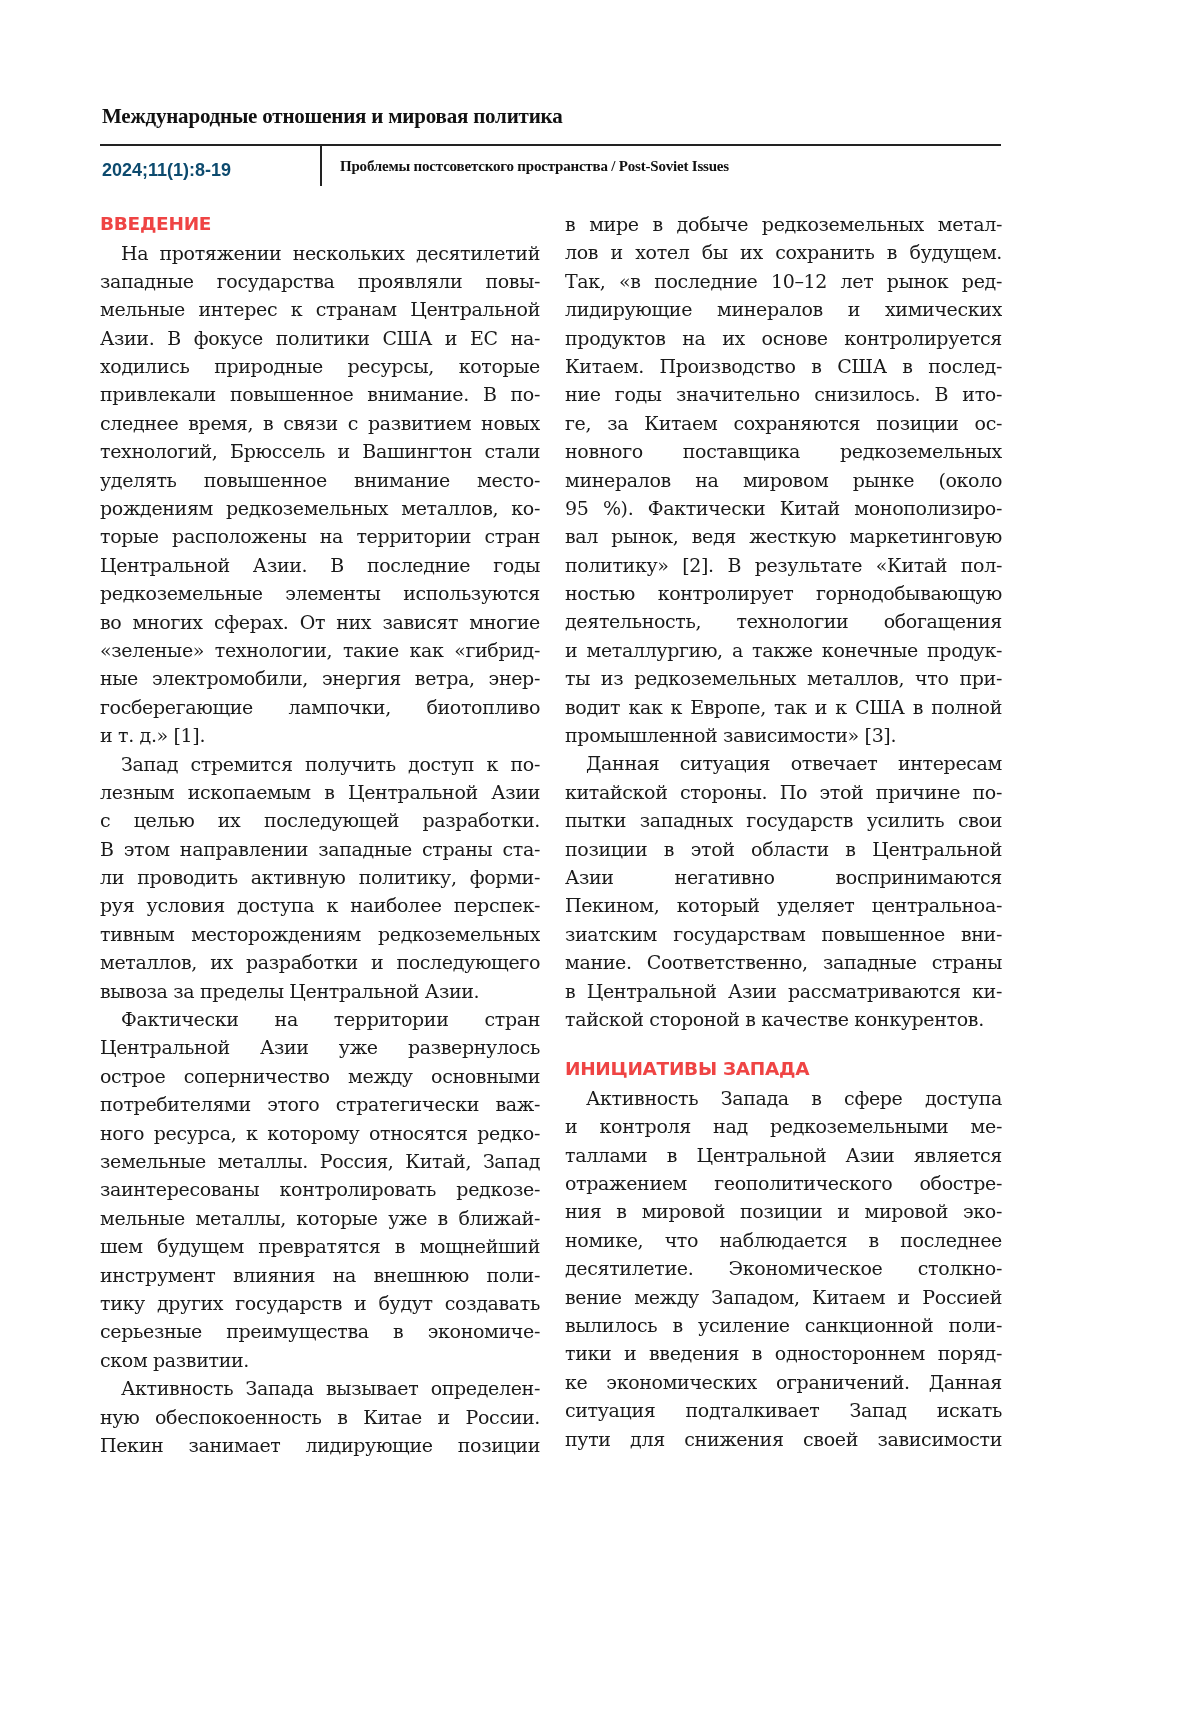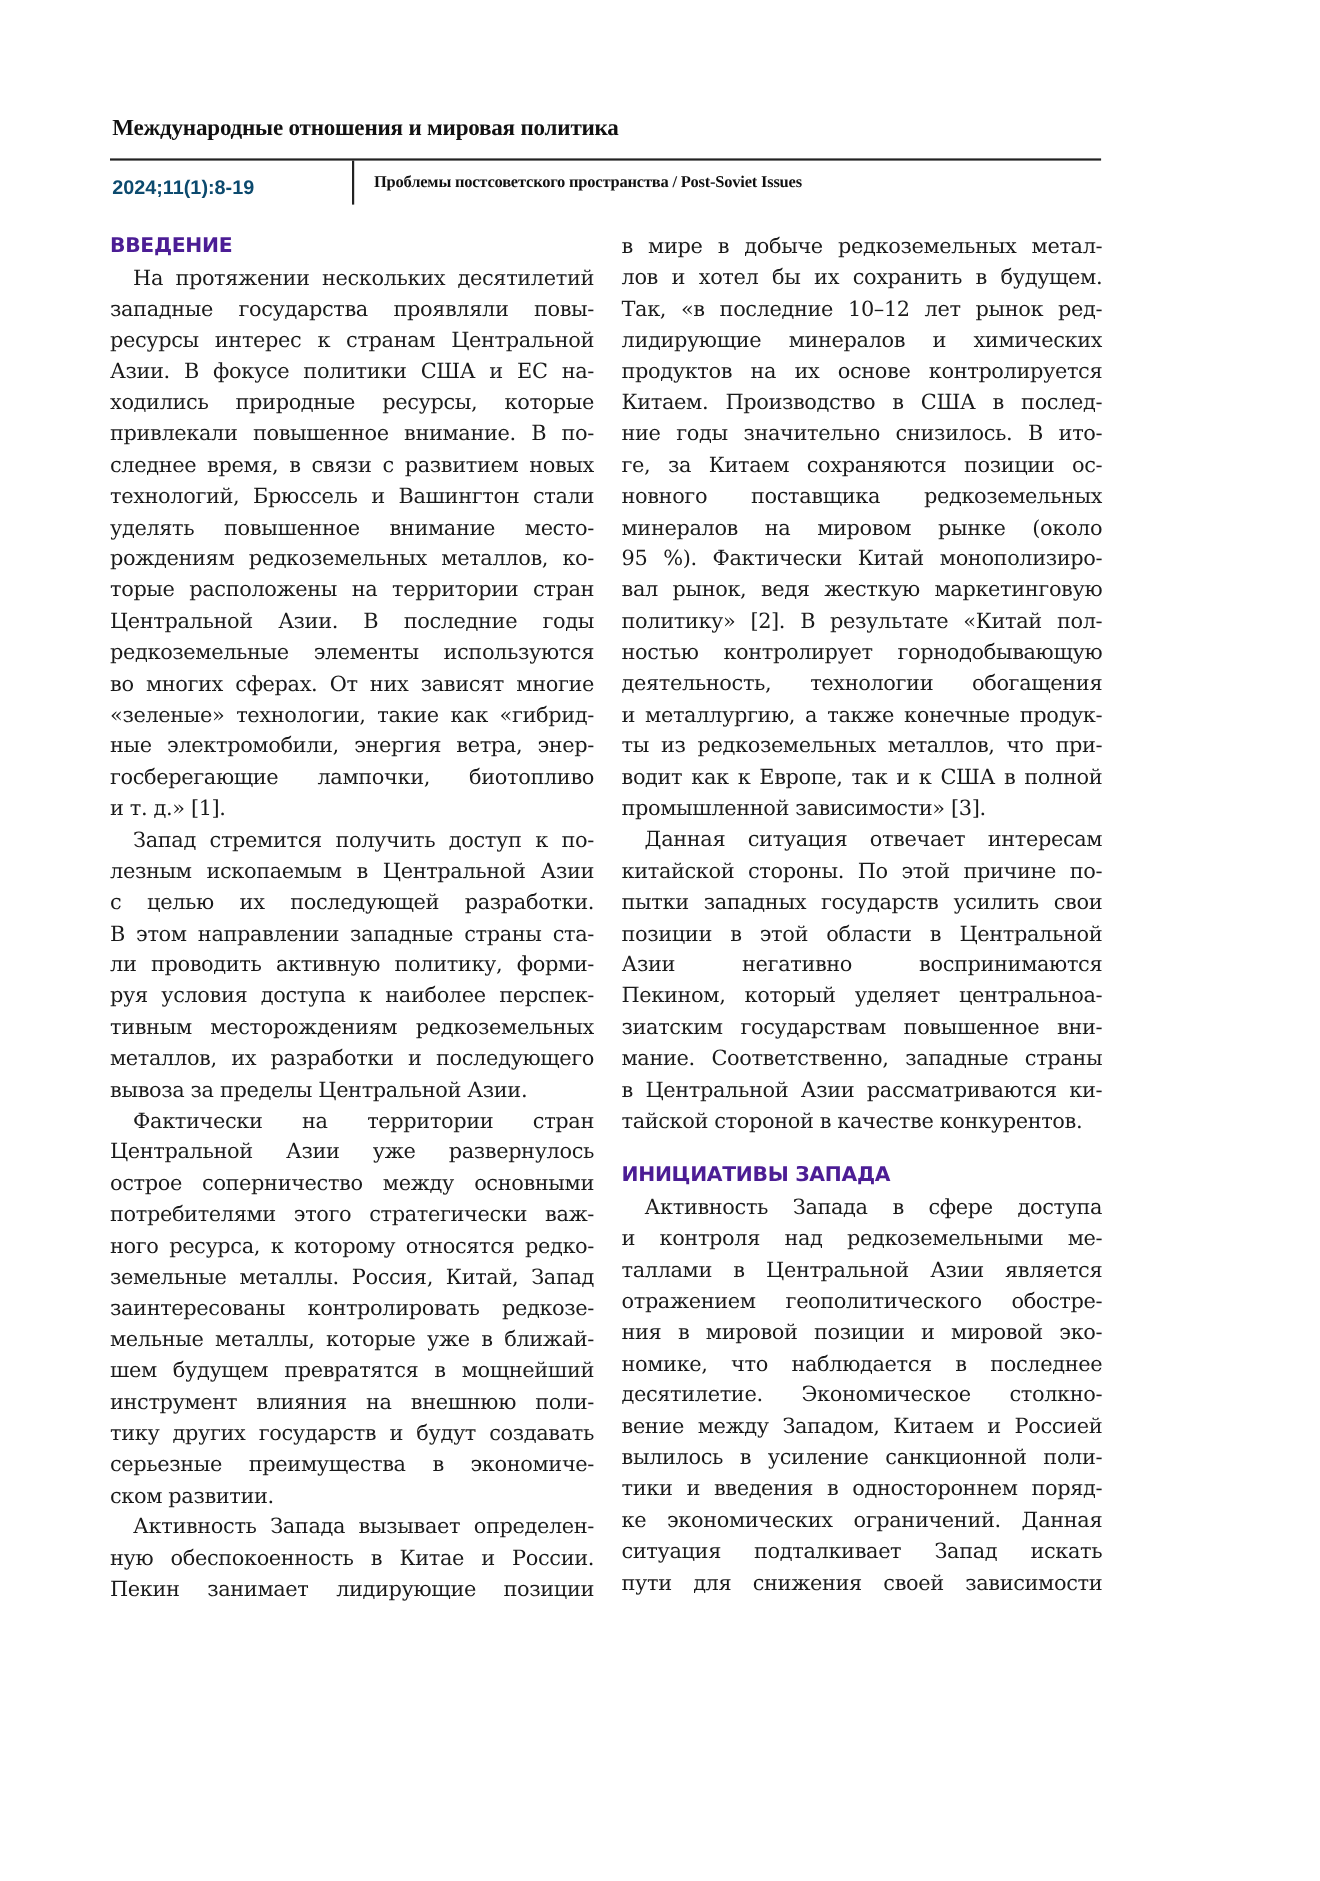--- a/index.html
+++ b/index.html
@@ -26,21 +26,21 @@
     font-family: "Liberation Serif", serif; font-weight: bold; font-size: 15px;
     letter-spacing: -0.2px; color: #111;
   }
 
   .column { position: absolute; top: 210px; }
   .col-left { left: 100px; width: 440px; }
   .col-right { left: 565px; width: 437px; }
 
   .section-heading {
     font-family: "DejaVu Sans", sans-serif; font-weight: bold; font-size: 18.5px;
-    height: 28.5px; line-height: 28.5px; letter-spacing: -0.3px; color: #4c1d95;
+    height: 28.5px; line-height: 28.5px; letter-spacing: -0.3px; color: #ef4444;
     margin: 0;
   }
   .line {
     font-family: "DejaVu Serif", serif; font-size: 19px; letter-spacing: -0.35px;
     height: 28.4px; line-height: 28.4px; white-space: nowrap;
     text-align: justify; text-align-last: justify; overflow: hidden;
   }
   .line.last { text-align-last: left; }
   .line.indent { padding-left: 21px; }
   .section-gap { height: 22px; }
@@ -59,21 +59,21 @@
   <div class="issue-ref">2024;11(1):8-19</div>
   <div class="header-divider"></div>
   <div class="journal-subtitle">Проблемы постсоветского пространства / Post-Soviet Issues</div>
 
   <div class="column col-left">
     <h2 class="section-heading">ВВЕДЕНИЕ</h2>
     <div id="left-paras">
         <div>
           <div class="line indent">На протяжении нескольких десятилетий</div>
           <div class="line">западные государства проявляли повы-</div>
-          <div class="line">ресурсы интерес к странам Центральной</div>
+          <div class="line">мельные интерес к странам Центральной</div>
           <div class="line">Азии. В фокусе политики США и ЕС на-</div>
           <div class="line">ходились природные ресурсы, которые</div>
           <div class="line">привлекали повышенное внимание. В по-</div>
           <div class="line">следнее время, в связи с развитием новых</div>
           <div class="line">технологий, Брюссель и Вашингтон стали</div>
           <div class="line">уделять повышенное внимание место-</div>
           <div class="line">рождениям редкоземельных металлов, ко-</div>
           <div class="line">торые расположены на территории стран</div>
           <div class="line">Центральной Азии. В последние годы</div>
           <div class="line">редкоземельные элементы используются</div>

